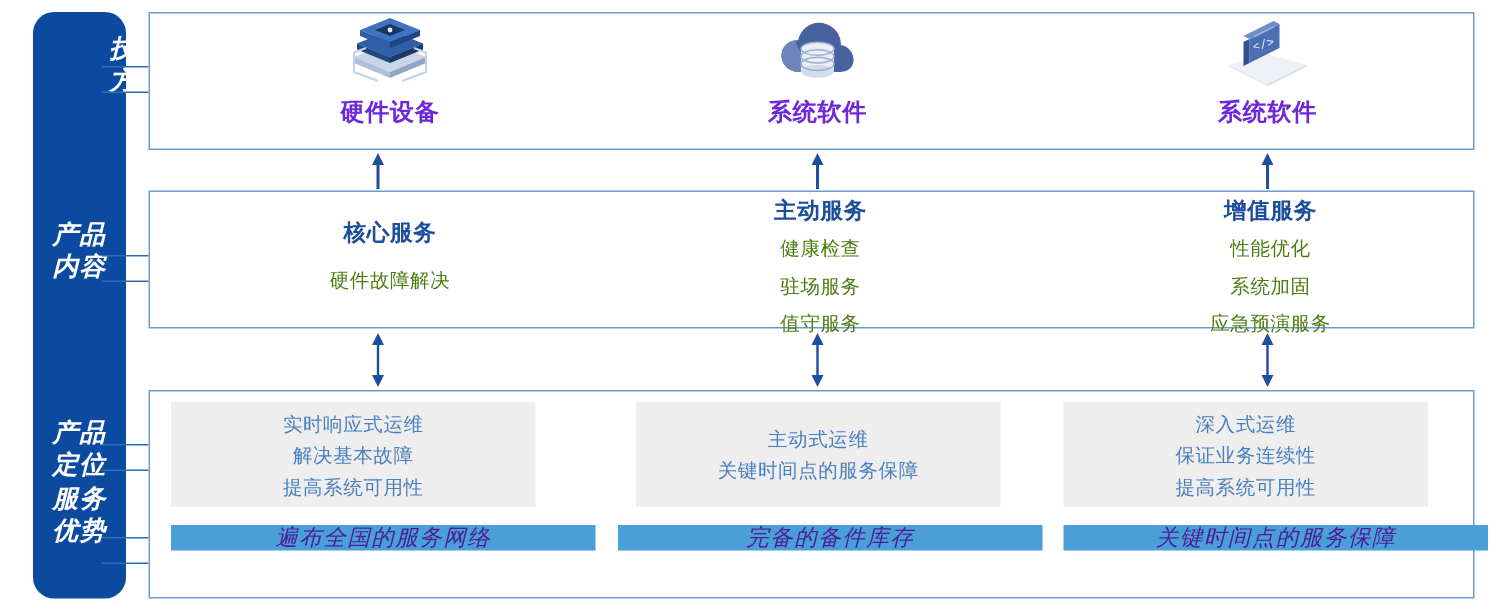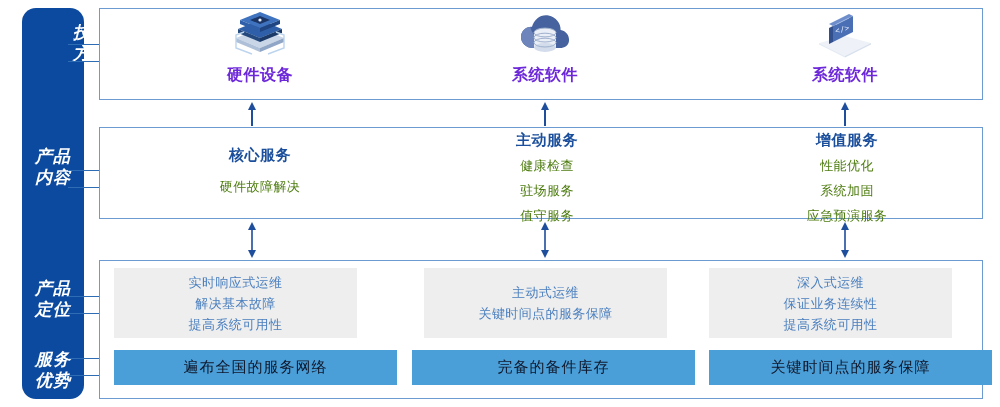--- a/index.html
+++ b/index.html
@@ -32,21 +32,21 @@
     font-weight:bold;
     font-style:italic;
     font-size:17px;
     line-height:21px;
     letter-spacing:1px;
     white-space:pre-line;
   }
   .rail-label.l0{ top:22px;padding-left:38px; }
   .rail-label.l1{ top:146px; }
   .rail-label.l2{ top:278px; }
-  .rail-label.l3{ top:349px; }
+  .rail-label.l3{ top:322px; }
 
   
   .stub{
     position:absolute;
     height:0;
     border-top:1px solid #2e6db4;
   }
 
   
   .panel{
@@ -128,28 +128,29 @@
     font-size:13px;
     color:#4a7fbf;
     letter-spacing:.4px;
     line-height:17px;
   }
 
   .adv-bar{
     position:absolute;
     top:350px;
     width:283px;
-    height:35px;
+    height:17px;
     background:#4a9fd8;
     display:flex;
     align-items:center;
     justify-content:center;
-    color:#0f172a;
+    color:#4c1d95;
     font-size:15px;
     letter-spacing:1px;
+    font-style:italic;
   }
   .adv-bar.c0{ left:114px; }
   .adv-bar.c1{ left:412px; }
   .adv-bar.c2{ left:709px; }
 
   
   .arrow{ position:absolute; }
 </style>
 </head>
 <body>

